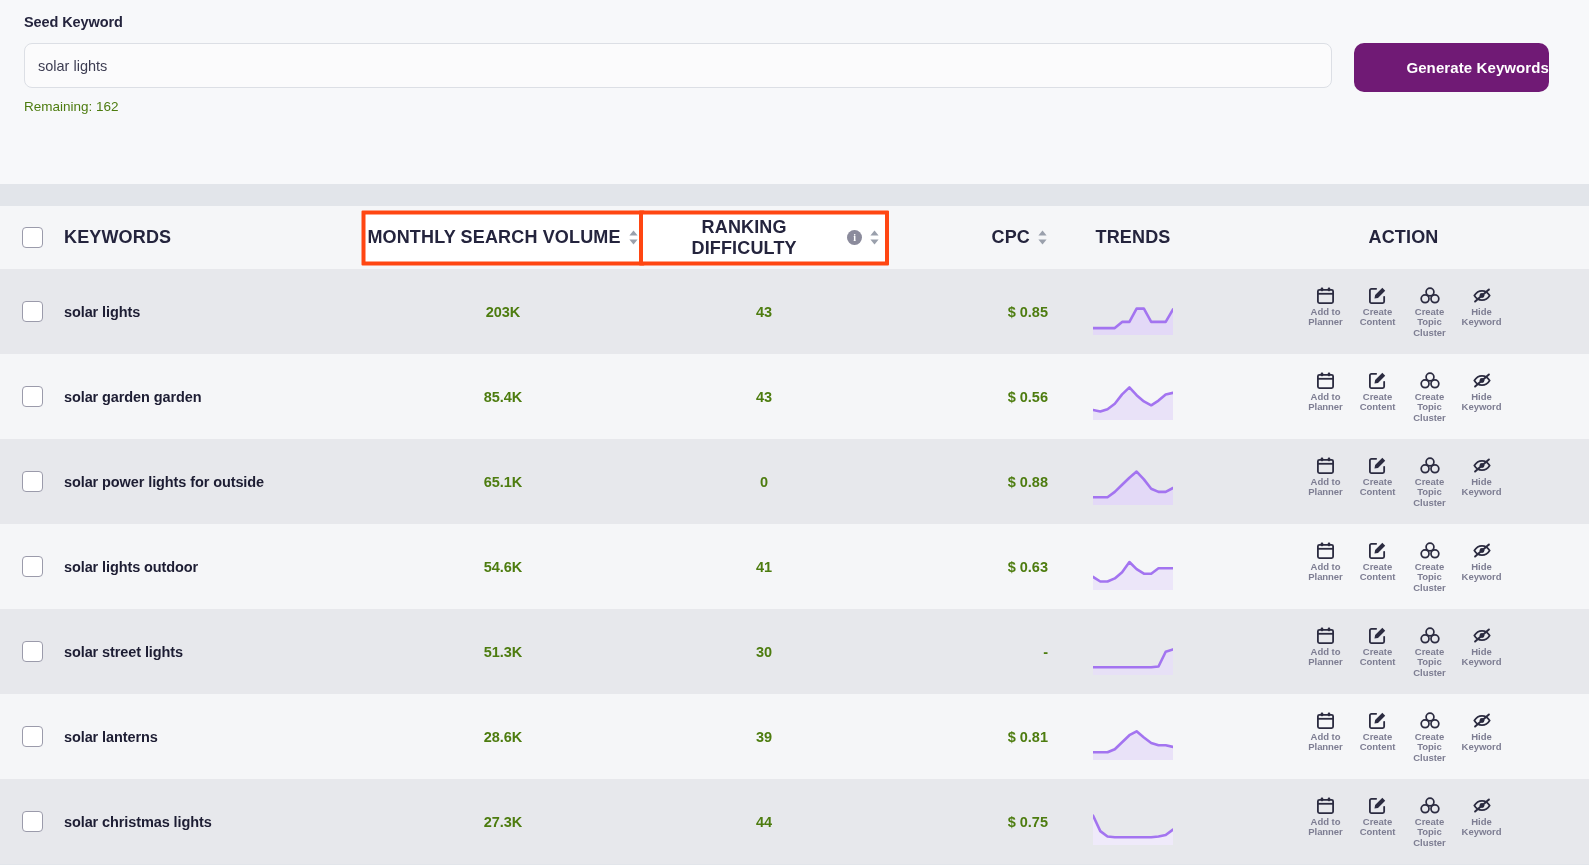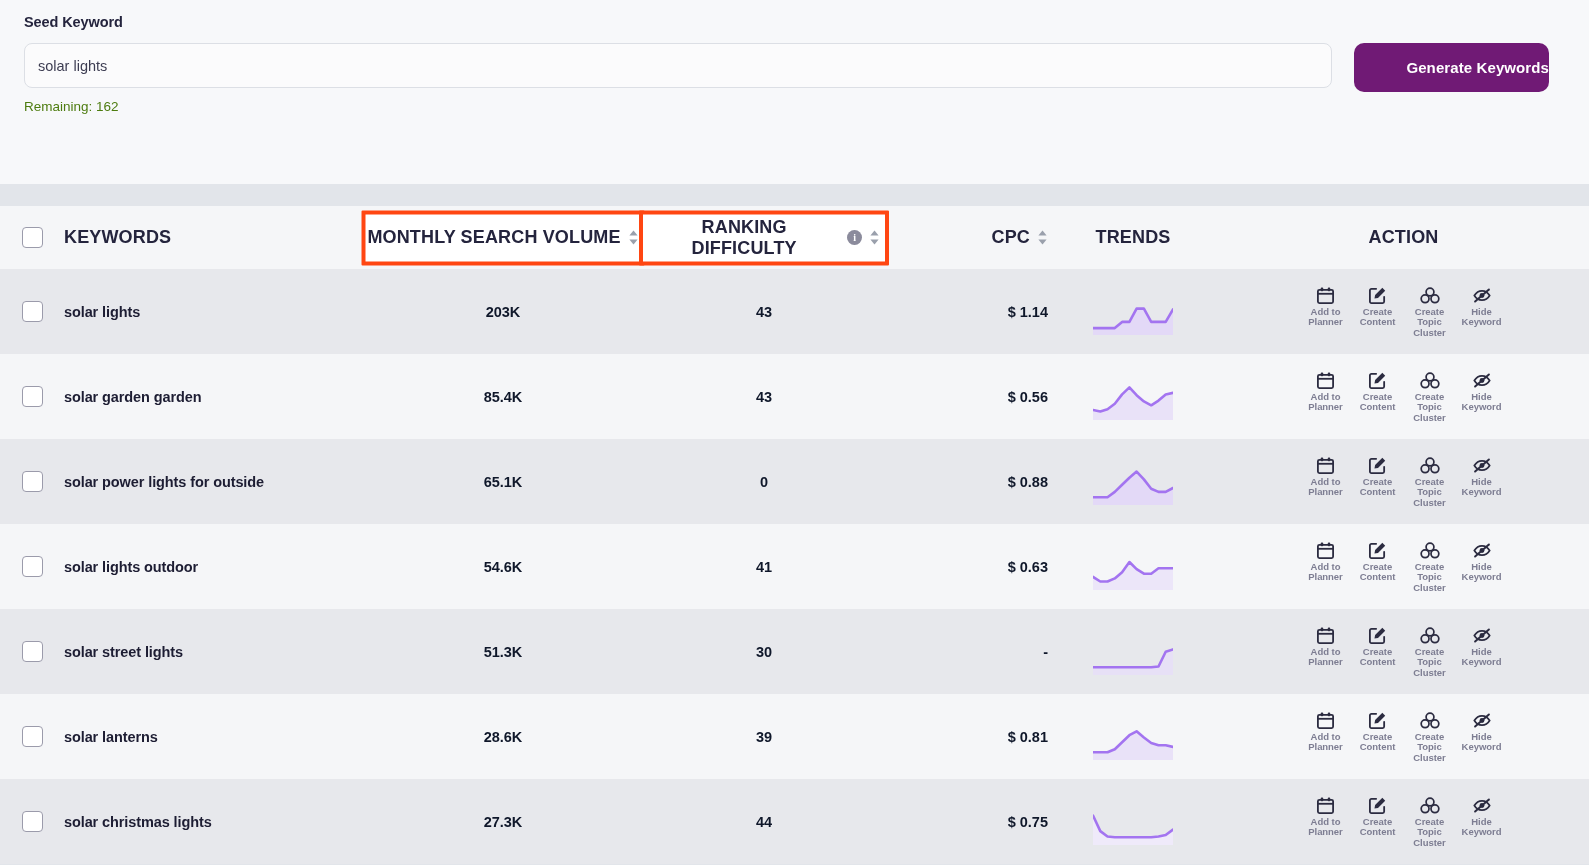--- a/index.html
+++ b/index.html
@@ -130,21 +130,21 @@
   .kw-text {
     font-size: 14.5px;
     font-weight: 700;
     color: #1d1d33;
     letter-spacing: -0.1px;
     cursor: pointer;
   }
   .cell-val {
     font-size: 14.5px;
     font-weight: 700;
-    color: #0f172a;
+    color: #4d7c0f;
   }
 
   
   .sort-ic { display: inline-block; line-height: 0; }
   
   .info-ic {
     display: inline-flex; align-items: center; justify-content: center;
     width: 15px; height: 15px; border-radius: 50%;
     background: #8b8b9c; color: #fff;
     font-size: 10px; font-weight: 700; font-family: "Liberation Serif", serif;
@@ -245,21 +245,21 @@
   </div>
 
   <div id="tbody">
       <div class="trow tbody-row odd">
         <div class="c-check">
           <div class="cbox"></div>
         </div>
         <div class="c-keyword"><span class="kw-text">solar lights</span></div>
         <div class="c-msv"><span class="cell-val">203K</span></div>
         <div class="c-rank"><span class="cell-val">43</span></div>
-        <div class="c-cpc"><span class="cell-val">$ 1.14</span></div>
+        <div class="c-cpc"><span class="cell-val">$ 0.85</span></div>
         <div class="c-trend">
           <span>
             <svg class="spark" width="80" height="46" viewBox="0 0 80 46">
               <path d="M0.0 39.1 L7.3 39.1 L14.5 39.1 L21.8 39.1 L29.1 32.9 L36.4 32.9 L43.6 19.6 L50.9 19.6 L58.2 32.9 L65.5 32.9 L72.7 32.9 L80.0 20.4 L80 46 L0 46 Z" fill="#e3d9f7"></path>
               <path d="M0.0 39.1 L7.3 39.1 L14.5 39.1 L21.8 39.1 L29.1 32.9 L36.4 32.9 L43.6 19.6 L50.9 19.6 L58.2 32.9 L65.5 32.9 L72.7 32.9 L80.0 20.4" fill="none" stroke="#a374f0" stroke-width="2.6" stroke-linejoin="round" stroke-linecap="round"></path>
             </svg>
           </span>
         </div>
         <div class="c-action">
           <div class="actions">

